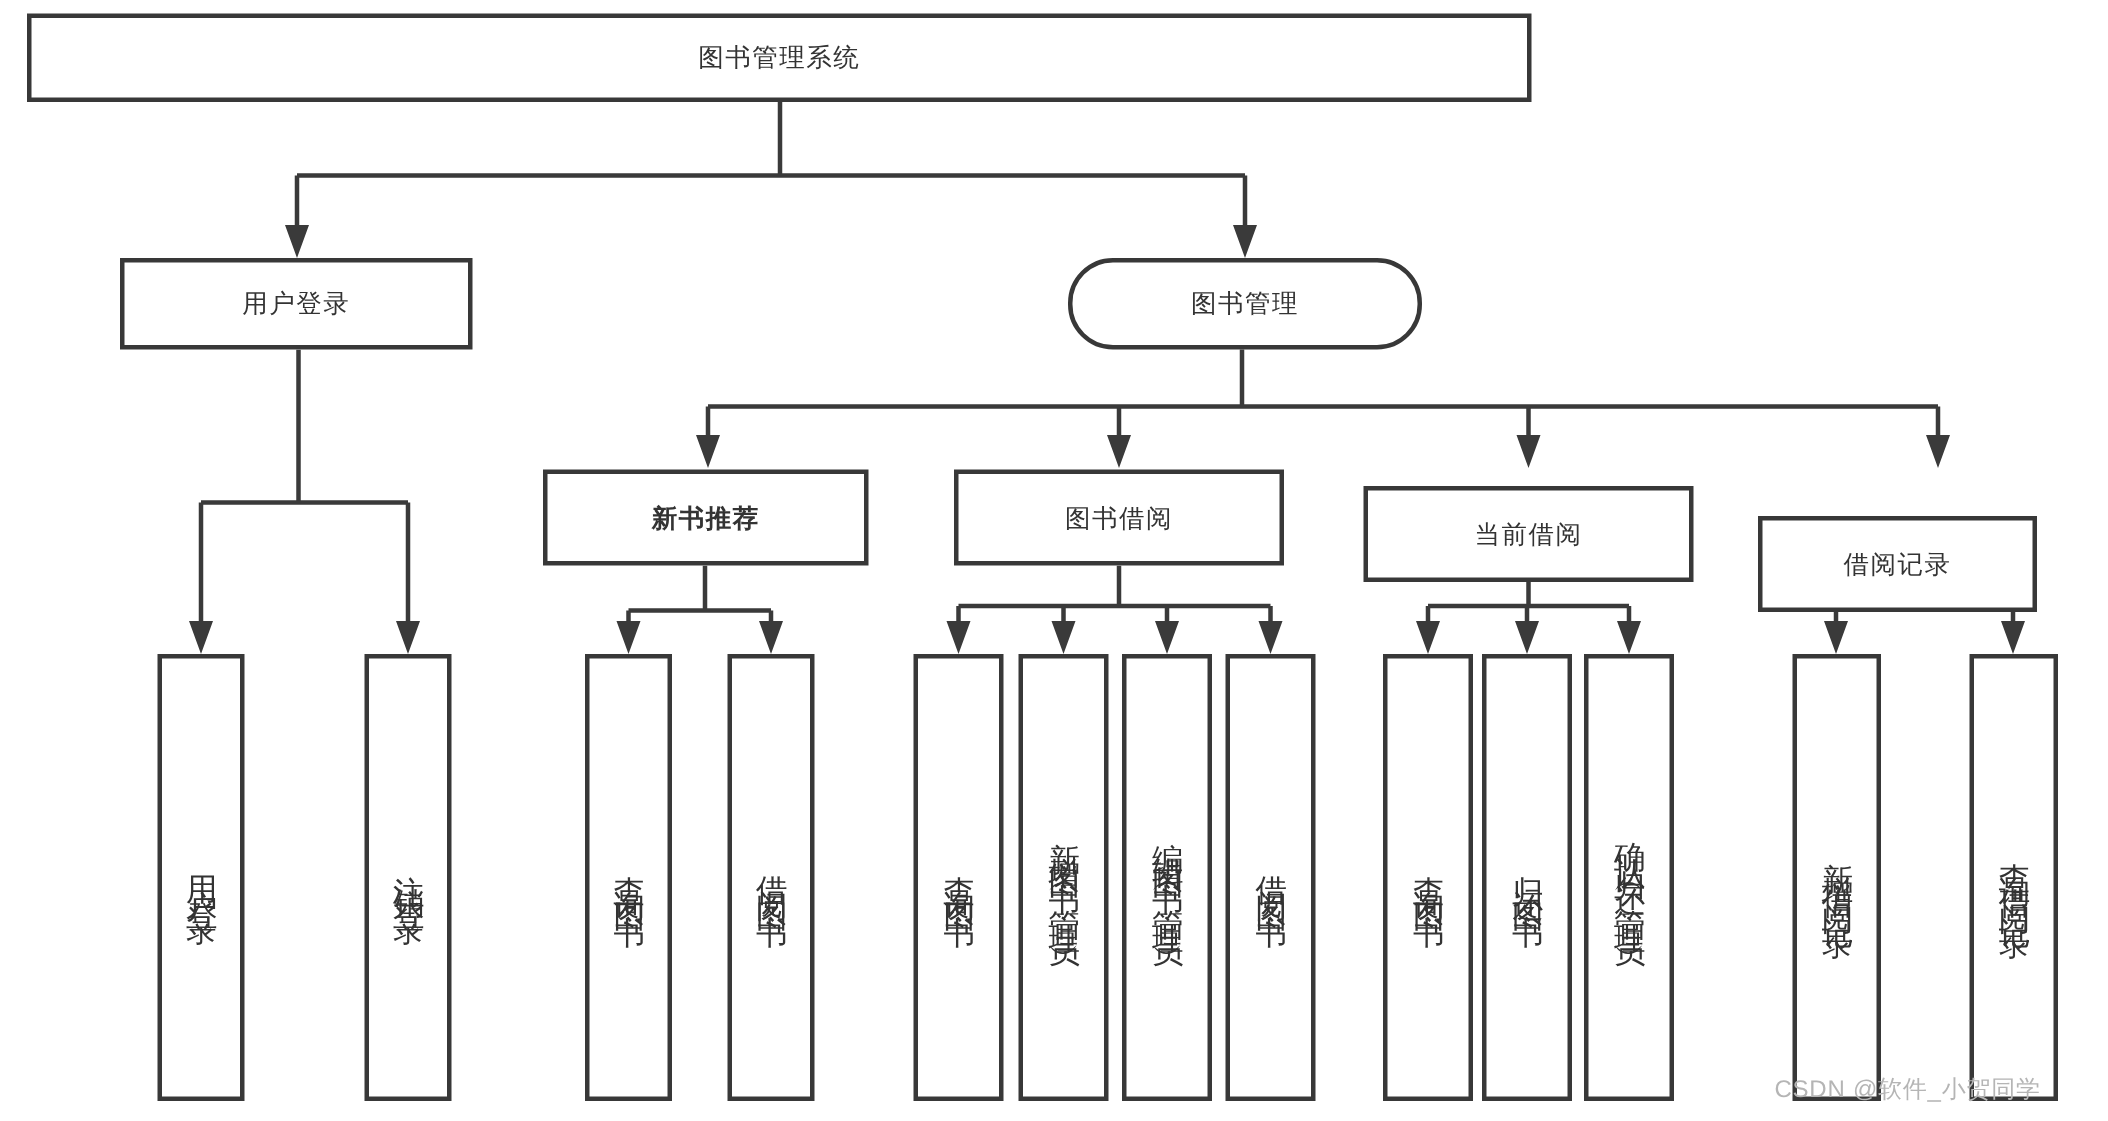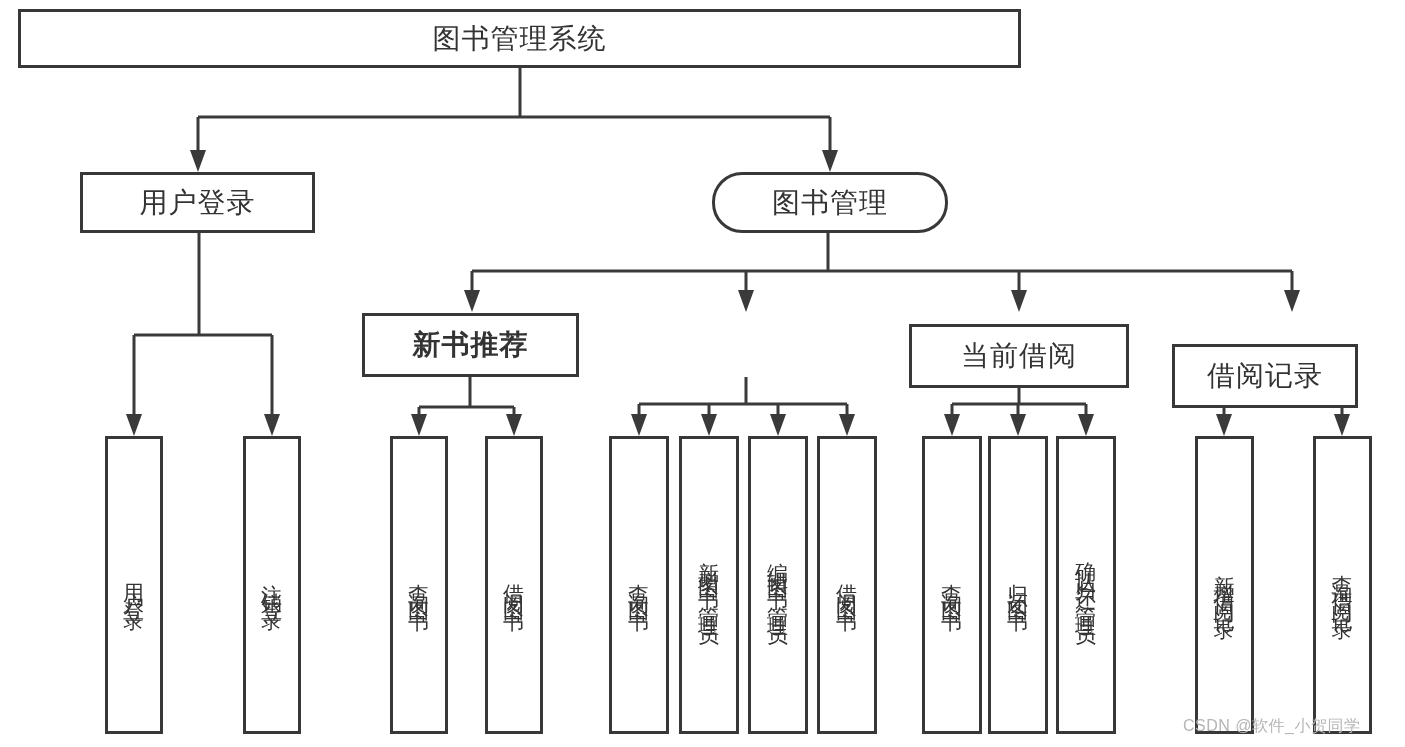--- a/index.html
+++ b/index.html
@@ -25,21 +25,21 @@
   }
   .box {
     position: absolute;
     box-sizing: border-box;
     border: 3px solid #383838;
     background: #ffffff;
     display: flex;
     align-items: center;
     justify-content: center;
     color: #333333;
-    font-size: 28px;
+    font-size: 17px;
     letter-spacing: 1px;
     white-space: nowrap;
     z-index: 2;
   }
   .vbox {
     position: absolute;
     box-sizing: border-box;
     border: 3px solid #383838;
     background: #ffffff;
     display: flex;
@@ -88,20 +88,21 @@
              M1078 414 L1094 414 L1086 436 Z  M1216 414 L1232 414 L1224 436 Z
              M1334 414 L1350 414 L1342 436 Z"></path>
   </svg>
 
   <div class="box" style="left:18px; top:9px; width:1003px; height:59px;">图书管理系统</div>
 
   <div class="box" style="left:80px; top:172px; width:235px; height:61px;">用户登录</div>
   <div class="box" style="left:712px; top:172px; width:236px; height:61px;border-radius:30px;">图书管理</div>
 
   <div class="box" style="left:362px; top:313px; width:217px; height:64px;font-weight:bold;">新书推荐</div>
+  <div class="box" style="left:636px; top:313px; width:220px; height:64px;">图书借阅</div>
   <div class="box" style="left:909px; top:313px; width:220px; height:64px;margin-top:11px;">当前借阅</div>
   <div class="box" style="left:1172px; top:312px; width:186px; height:64px;margin-top:32px;">借阅记录</div>
 
   <div class="vbox" style="left:105px; top:436px; width:58px; height:298px;">用户登录</div>
   <div class="vbox" style="left:243px; top:436px; width:58px; height:298px;">注销登录</div>
 
   <div class="vbox" style="left:390px; top:436px; width:58px; height:298px;">查询图书</div>
   <div class="vbox" style="left:485px; top:436px; width:58px; height:298px;">借阅图书</div>
 
   <div class="vbox" style="left:609px; top:436px; width:60px; height:298px;">查询图书</div>

